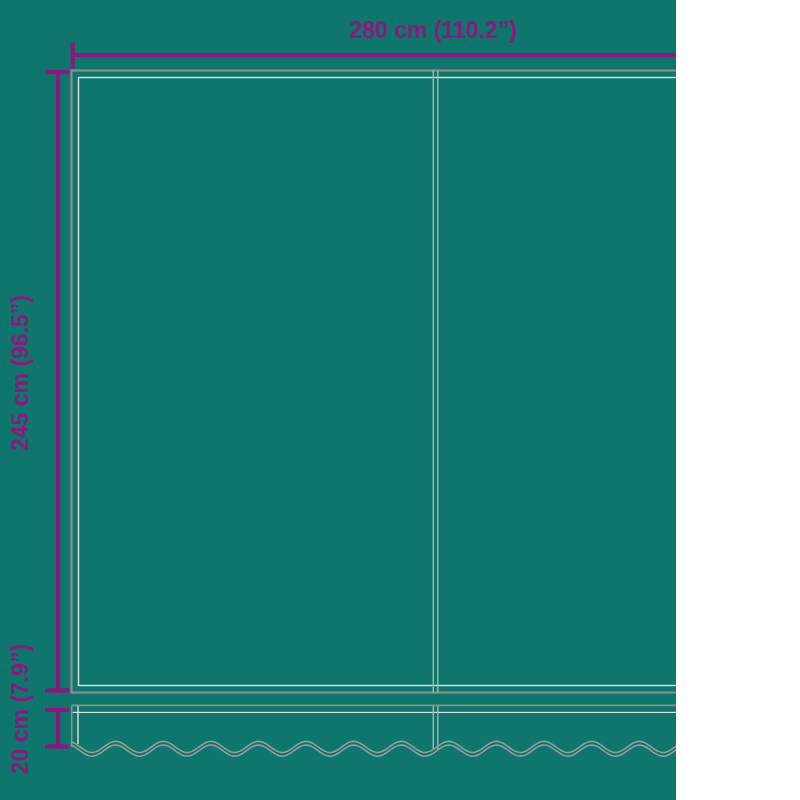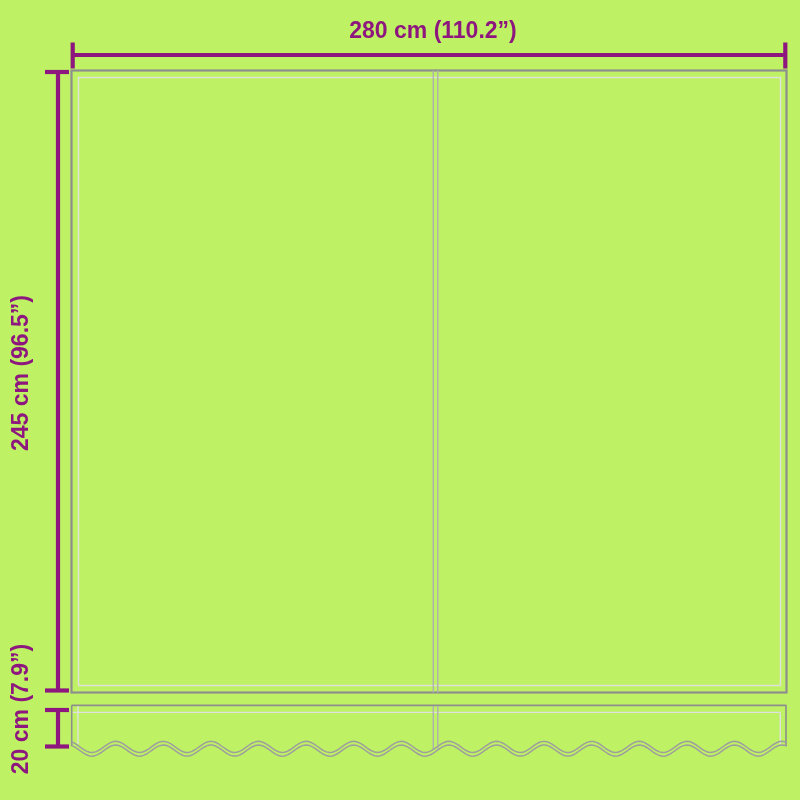--- a/index.html
+++ b/index.html
@@ -3,21 +3,21 @@
 <meta charset="utf-8">
 <style>
   :root{
     --dimension-accent:#8d177e;
     --outline-gray:#8e8e8e;
     --divider-gray:#b0b0b0;
     --seam-light-gray:#e0e0e0;
     --wave-gray:#9e9e9e;
   }
   html,body{margin:0;padding:0;background:#ffffff;}
-  .stage{width:800px;height:800px;position:relative;background:#bef264;overflow:hidden;}
+  .stage{width:676px;height:800px;position:relative;background:#0f766e;overflow:hidden;}
   svg{display:block;}
   .dim-line{stroke:var(--dimension-accent);stroke-width:4.2;fill:none;}
   .dim-label{fill:var(--dimension-accent);font:bold 23px "Liberation Sans", sans-serif;}
   .outline{stroke:var(--outline-gray);stroke-width:2.2;fill:none;}
   .outline-thin{stroke:var(--outline-gray);stroke-width:1.6;fill:none;}
   .seam{stroke:var(--seam-light-gray);stroke-width:1.4;fill:none;}
   .divider{stroke:var(--divider-gray);stroke-width:1.4;fill:none;}
   .wave{stroke:var(--wave-gray);stroke-width:1.5;fill:none;stroke-linecap:round;}
 </style>
 </head>

